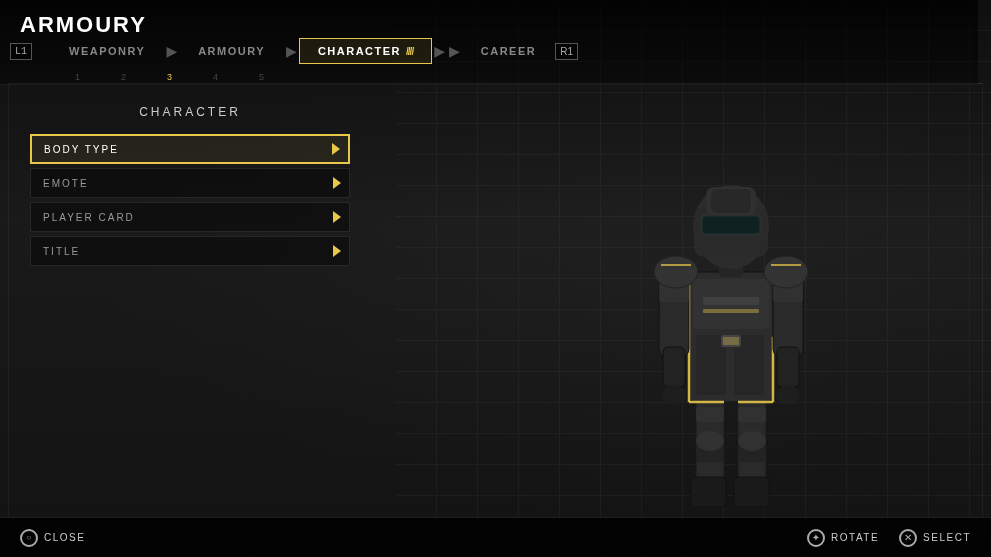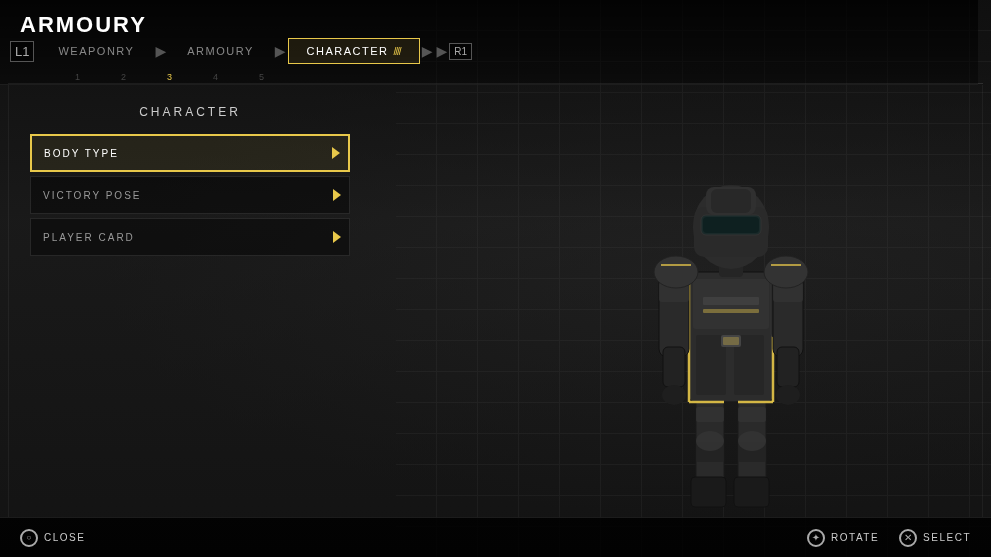--- a/index.html
+++ b/index.html
@@ -75,33 +75,34 @@
       top: 38px;
       left: 10px;
       right: 10px;
       display: flex;
       align-items: center;
       gap: 0;
     }
 
     .tab-lb-indicator {
       color: #aaa;
-      font-size: 13px;
+      font-size: 10px;
       border: 1px solid #555;
       padding: 2px 4px;
-      margin-right: 5px;
+      margin-right: 18px;
       background: rgba(0,0,0,0.5);
+      font-family: Liberation Mono, monospace;
     }
 
     .tab {
       display: flex;
       align-items: center;
       padding: 6px 18px;
       font-size: 11px;
-      font-weight: normal;
+      font-weight: bold;
       letter-spacing: 1.5px;
       text-transform: uppercase;
       color: #888;
       cursor: pointer;
       position: relative;
       border: 1px solid transparent;
       justify-content: center;
     }
 
     .tab.active {
@@ -162,21 +163,21 @@
     }
 
     .menu-list {
       display: flex;
       flex-direction: column;
       gap: 4px;
     }
 
     .menu-item {
       position: relative;
-      height: 38px;
+      height: 30px;
       display: flex;
       align-items: center;
       padding: 0 12px;
       cursor: pointer;
       border: 1px solid rgba(255,255,255,0.1);
       background: rgba(0,0,0,0.4);
     }
 
     .menu-item.selected {
       border: 2px solid #e8c84a;
@@ -320,20 +321,23 @@
     <span class="tab-separator">▶</span>
 
     <div class="tab active">
       <span>CHARACTER</span>
       <span class="tab-hash">////</span>
     </div>
     <span class="tab-separator">▶</span>
 
     <span class="tab-separator">▶</span>
 
+    <div class="tab" style="color:#888">
+      <span>CAREER</span>
+    </div>
 
     <div class="rb-indicator">R1</div>
   </div>
 </div>
 
 <div style="position:absolute; top:72px; left:55px; display:flex; align-items:center; gap:0; z-index:11;">
   <span style="color:#444; font-size:9px; padding: 0 20px; letter-spacing:1px;">1</span>
   <span style="color:#444; font-size:9px; padding: 0 20px; letter-spacing:1px;">2</span>
   <span style="color:#e8c84a; font-size:9px; padding: 0 20px; letter-spacing:1px;">3</span>
   <span style="color:#444; font-size:9px; padding: 0 20px; letter-spacing:1px;">4</span>
@@ -348,31 +352,35 @@
     <div class="panel-title">CHARACTER</div>
 
     <div class="menu-list">
 
       <div class="menu-item selected">
         <span class="menu-item-label">BODY TYPE</span>
         <div class="menu-arrow"></div>
       </div>
 
 
-
       <div class="menu-item">
-        <span class="menu-item-label">VICTORY POSE</span>
+        <span class="menu-item-label">EMOTE</span>
         <div class="menu-arrow"></div>
       </div>
+
 
       <div class="menu-item">
         <span class="menu-item-label">PLAYER CARD</span>
         <div class="menu-arrow"></div>
       </div>
 
+      <div class="menu-item">
+        <span class="menu-item-label">TITLE</span>
+        <div class="menu-arrow"></div>
+      </div>
 
     </div>
   </div>
 </div>
 
 <div class="character-area">
   <svg width="200" height="430" viewBox="0 0 200 430" xmlns="http://www.w3.org/2000/svg">
 
     <rect x="65" y="310" width="28" height="90" rx="4" fill="#2a2a2a" stroke="#1a1a1a" stroke-width="1"></rect>
     <rect x="107" y="310" width="28" height="90" rx="4" fill="#2a2a2a" stroke="#1a1a1a" stroke-width="1"></rect>

